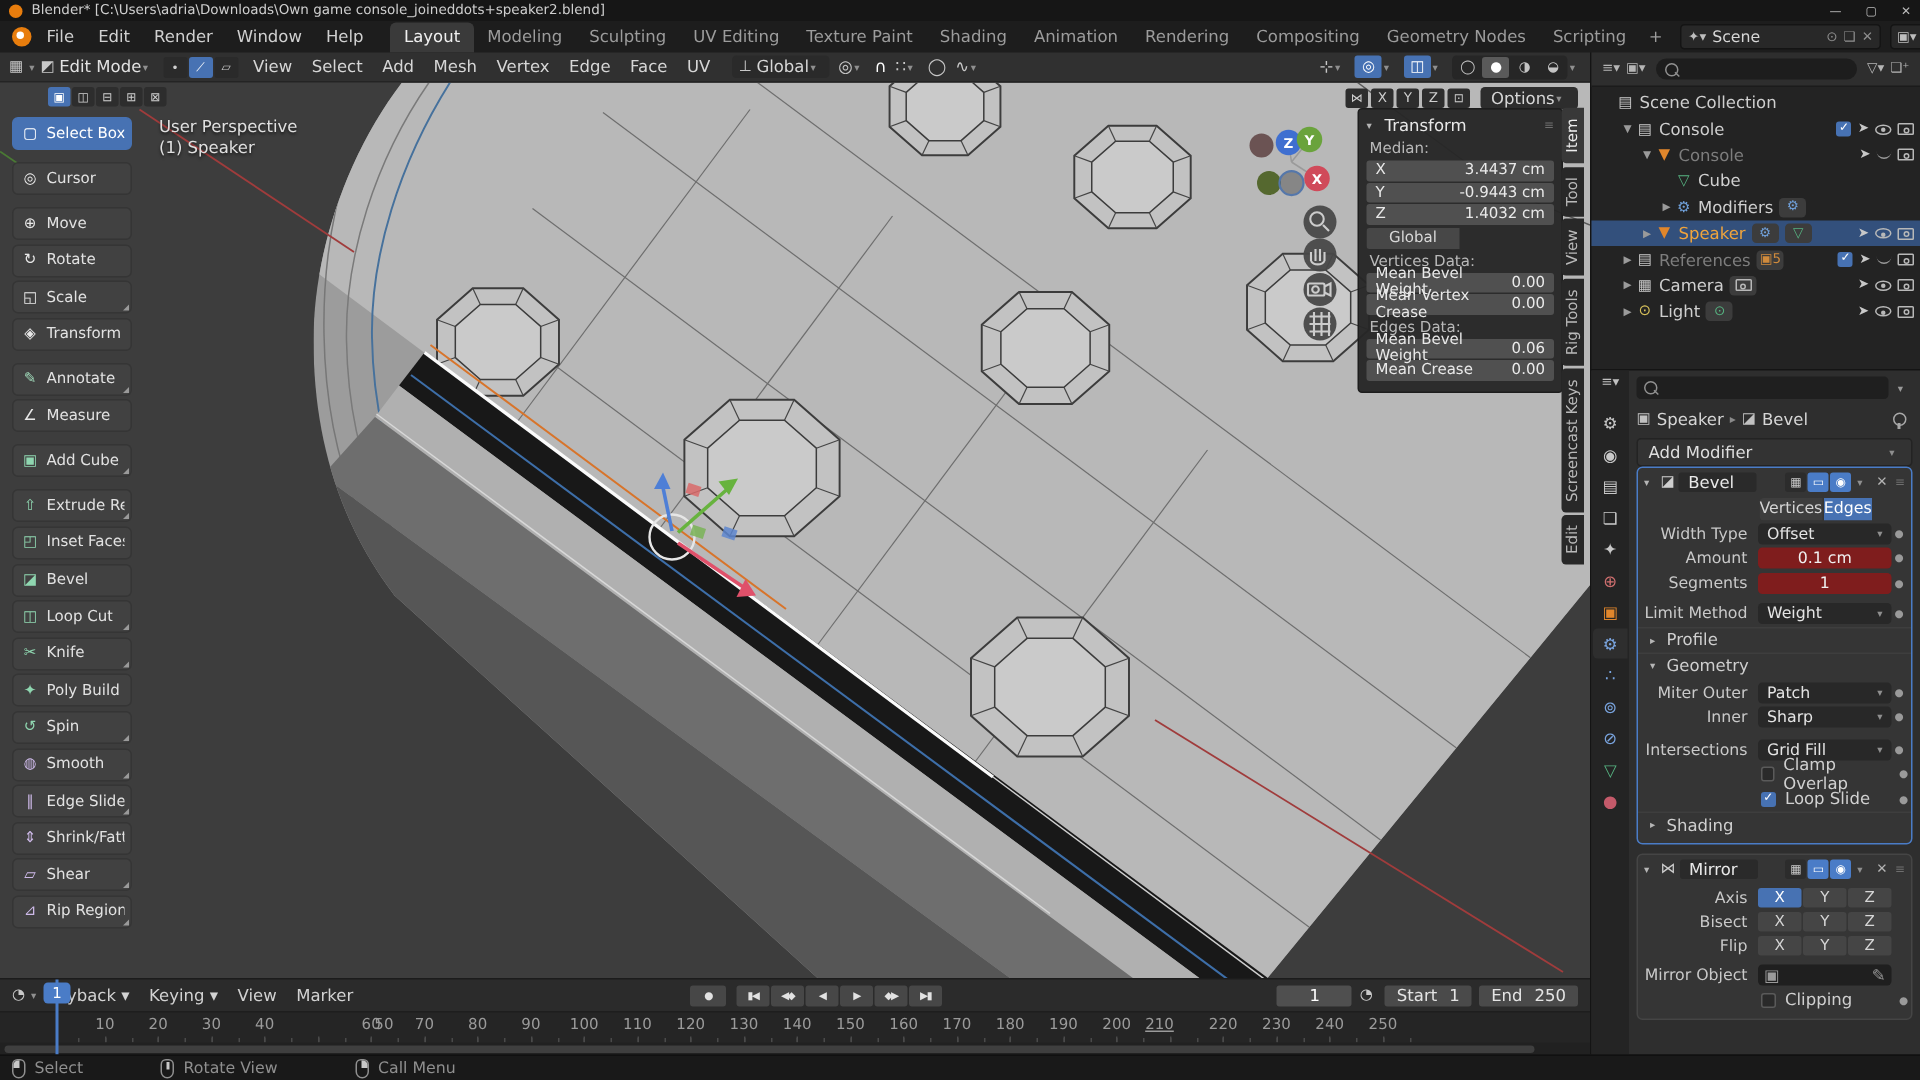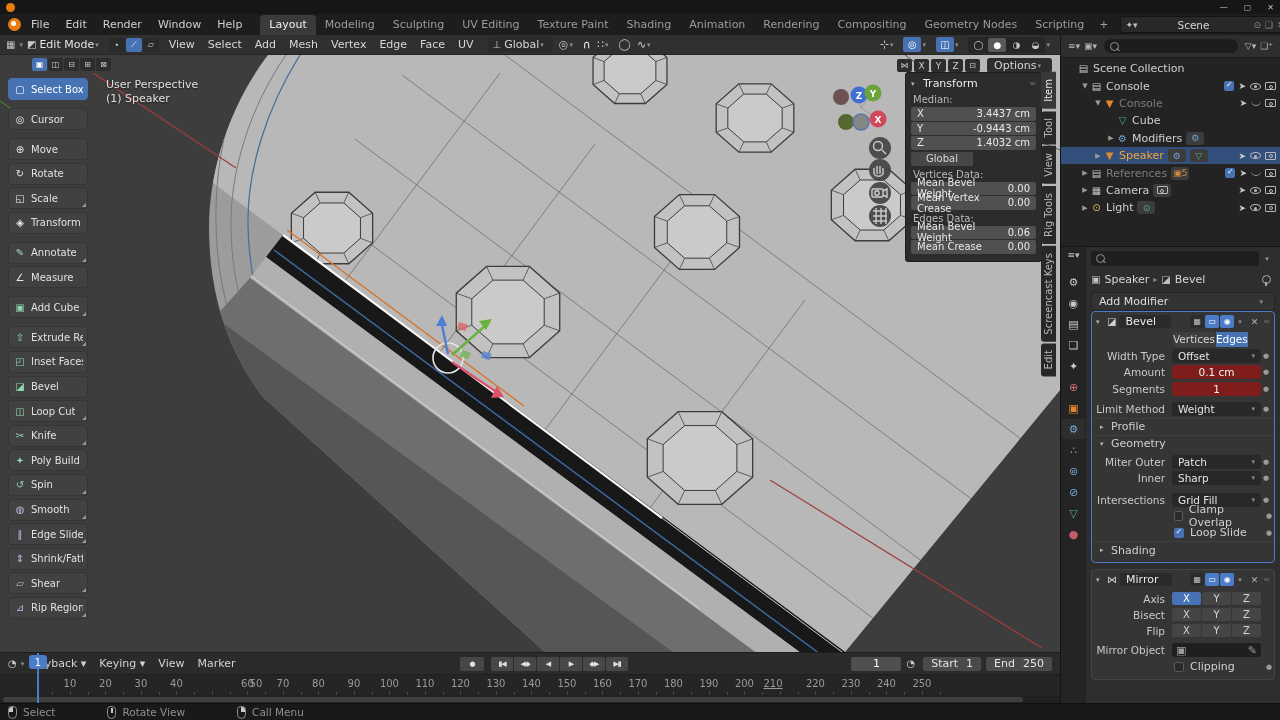--- a/index.html
+++ b/index.html
@@ -21,21 +21,21 @@
   #main-menus{display:flex;gap:16px;color:#d0d0d0;}
   #main-menus span{cursor:default;}
   #workspaces{display:flex;margin-left:18px;align-items:flex-end;height:21px;}
   #workspaces .ws{padding:3px 9px 4px;color:#9c9c9c;border-radius:4px 4px 0 0;white-space:nowrap;}
   #workspaces .ws.active{background:#3a3a3a;color:#f0f0f0;}
   .ws-add{color:#9c9c9c;padding:0 6px;}
   .tb-spacer{flex:1;}
   .selwidget{display:flex;align-items:center;height:15px;background:#282828;border:1px solid #141414;
              border-radius:3px;padding:0 4px;margin-left:6px;font-size:10.5px;color:#d6d6d6;}
   .selwidget .swico{margin-right:4px;color:#bdbdbd;font-size:9px;}
-  .selwidget .swtxt{min-width:72px;margin-left:36px;}
+  .selwidget .swtxt{min-width:72px;}
   .selwidget .swbtn{color:#8f8f8f;font-size:9px;margin-left:4px;}
   
   .vp-header{position:absolute;left:0;top:35px;width:1060px;height:20px;background:#303030;
              border-bottom:1px solid #242424;display:flex;align-items:center;padding:0 6px;box-sizing:border-box;}
   .vph-ico{color:#c8c8c8;font-size:10px;margin-right:3px;}
   .ddcaret{color:#8f8f8f;font-size:7px;margin:0 4px 0 1px;}
   .modebox{display:flex;align-items:center;color:#e2e2e2;margin-right:6px;}
   .selmodes{display:flex;gap:1px;margin-right:10px;}
   .selmodes span{width:16px;height:14px;background:#2a2a2a;border-radius:2px;display:flex;align-items:center;justify-content:center;font-size:8px;color:#cfcfcf;}
   .selmodes span.active{background:#4772b3;color:#fff;}
@@ -192,20 +192,21 @@
   .mouse.r i{right:0;top:0;width:4px;height:5px;border-radius:0 3px 0 0;}
   .sb-stats{margin-left:auto;white-space:nowrap;}
 </style>
 </head>
 <body>
 
 <div id="app">
 
   <div class="titlebar">
     <span class="blicon"></span>
+    <span class="titletext">Blender* [C:\Users\adria\Downloads\Own game console_joineddots+speaker2.blend]</span>
     <span class="wbtns">
       <span>—</span>
       <span>▢</span>
       <span>✕</span>
     </span>
   </div>
 
   <div class="topbar">
     <span class="blogo"></span>
     <nav id="main-menus">

